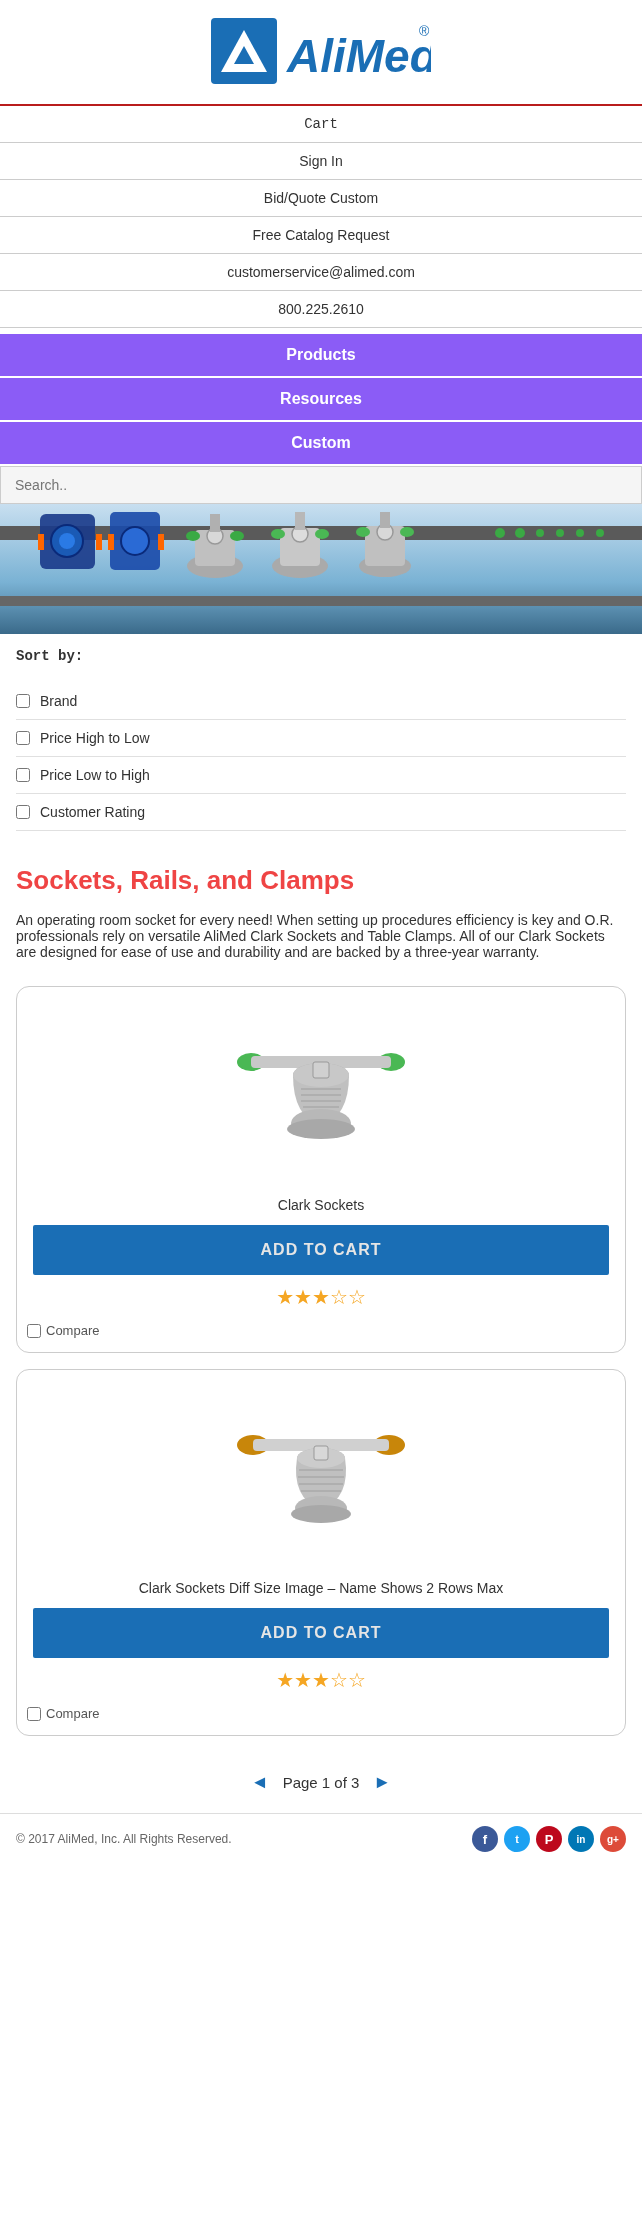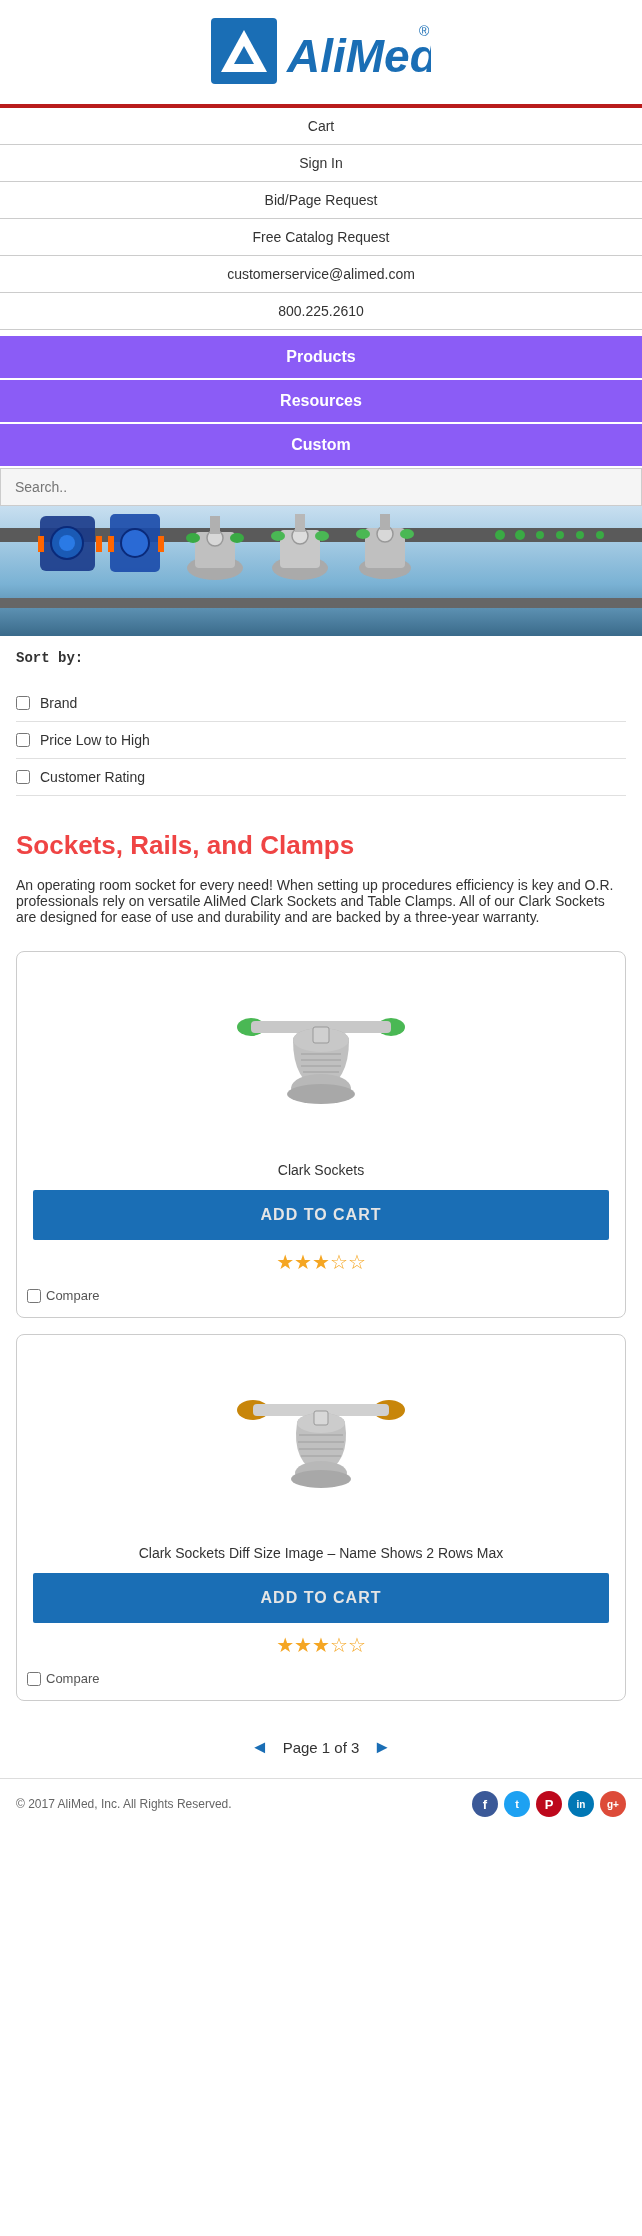--- a/index.html
+++ b/index.html
@@ -3,21 +3,21 @@
   <meta charset="utf-8">
   <style>
     * { box-sizing: border-box; margin: 0; padding: 0; }
     body { font-family: Arial, Helvetica, sans-serif; background: #fff; max-width: 642px; margin: 0 auto; font-size: 14px; color: #333; }
 
     
     .header { text-align: center; padding: 16px 19px 8px; }
     .logo-container { display: flex; align-items: center; justify-content: center; margin-bottom: 10px; }
 
     .nav-link { display: block; padding: 10px 0; border-bottom: 1px solid #ccc; color: #333; text-decoration: none; text-align: center; font-size: 14px; }
-    .nav-link:first-of-type { border-top: 4px solid #b91c1c; }
+    .nav-link:first-of-type { border-top: 2px solid #b91c1c; font-family: Liberation Mono, monospace; }
 
     
     .blue-nav { background: #8b5cf6; color: white; text-align: center; padding: 12px; font-size: 16px; font-weight: bold; cursor: pointer; margin-bottom: 2px; }
 
     
     .search-bar { border: 1px solid #ccc; padding: 10px 14px; width: 100%; font-size: 14px; color: #999; background: #f5f5f5; outline: none; }
 
     
     .hero { width: 100%; height: 130px; background: linear-gradient(180deg, #b8d4e8 0%, #7ab2d4 40%, #4a8ab5 80%, #3a6a8a 100%); overflow: hidden; position: relative; display: flex; align-items: center; justify-content: center; }
 
@@ -26,21 +26,21 @@
     .sort-title { font-weight: bold; margin-bottom: 19px; font-size: 14px; font-family: Liberation Mono, monospace; }
     .sort-item { display: flex; align-items: center; padding: 10px 0; border-bottom: 1px solid #e0e0e0; font-size: 14px; }
     .sort-item input[type=checkbox] { margin-right: 10px; width: 14px; height: 14px; }
     .sort-item:last-child { border-bottom: 1px solid #e0e0e0; }
 
     
     .category-section { padding: 20px 16px 10px; }
     .category-title { font-size: 26px; font-weight: bold; color: #ef4444; margin-bottom: 16px; }
 
     
-    .product-card { border: 1px solid #ccc; margin: 16px; border-radius: 8px; overflow: hidden; }
+    .product-card { border: 1px solid #ccc; margin: 16px; border-radius: 13px; overflow: hidden; }
     .product-image-area { padding: 20px; display: flex; align-items: center; justify-content: center; min-height: 200px; }
     .product-name { text-align: center; font-size: 14px; color: #333; padding: 0 16px 12px; }
     .add-to-cart-btn { background: #1a6eb5; color: #e5e5e5; text-align: center; padding: 16px; font-size: 16px; font-weight: bold; letter-spacing: 1px; cursor: pointer; margin: 0 16px; border-radius: 2px; }
     .rating-area { text-align: center; padding: 10px; font-size: 20px; color: #f5a623; }
     .compare-area { text-align: center; padding: 4px 10px 14px; font-size: 13px; color: #555; display: flex; align-items: center; gap: 5px; }
     .compare-area input { width: 14px; height: 14px; }
 
     
     .pagination { text-align: center; padding: 20px; font-size: 15px; color: #333; display: flex; align-items: center; justify-content: center; gap: 14px; }
     .pagination-arrow { color: #1a6eb5; font-size: 18px; cursor: pointer; text-decoration: none; }
@@ -71,21 +71,21 @@
         <polygon points="23,48 33,30 43,48" fill="#1a6eb5"></polygon>
 
         <text x="76" y="56" font-size="46" font-weight="bold" font-style="italic" fill="#1a6eb5" font-family="Arial, sans-serif">AliMed</text>
         <text x="208" y="20" font-size="14" fill="#1a6eb5" font-family="Arial, sans-serif">®</text>
       </svg>
     </div>
   </div>
 
   <a class="nav-link">Cart</a>
   <a class="nav-link">Sign In</a>
-  <a class="nav-link">Bid/Page Request</a>
+  <a class="nav-link">Bid/Quote Custom</a>
   <a class="nav-link">Free Catalog Request</a>
   <a class="nav-link">customerservice@alimed.com</a>
   <a class="nav-link">800.225.2610</a>
 </div>
 
 <div style="margin-top:6px;">
   <div class="blue-nav">Products</div>
   <div class="blue-nav">Resources</div>
   <div class="blue-nav">Custom</div>
 </div>
@@ -157,20 +157,24 @@
 
 <div class="sort-section">
   <div class="sort-title">Sort by:</div>
 
   <div class="sort-item">
     <input type="checkbox" style="">
     <span>Brand</span>
   </div>
   <div class="sort-item">
     <input type="checkbox" style="">
+    <span>Price High to Low</span>
+  </div>
+  <div class="sort-item">
+    <input type="checkbox" style="">
     <span>Price Low to High</span>
   </div>
   <div class="sort-item">
     <input type="checkbox" style="">
     <span>Customer Rating</span>
   </div>
 </div>
 
 <div class="category-section">
   <h1 class="category-title">Sockets, Rails, and Clamps</h1>

